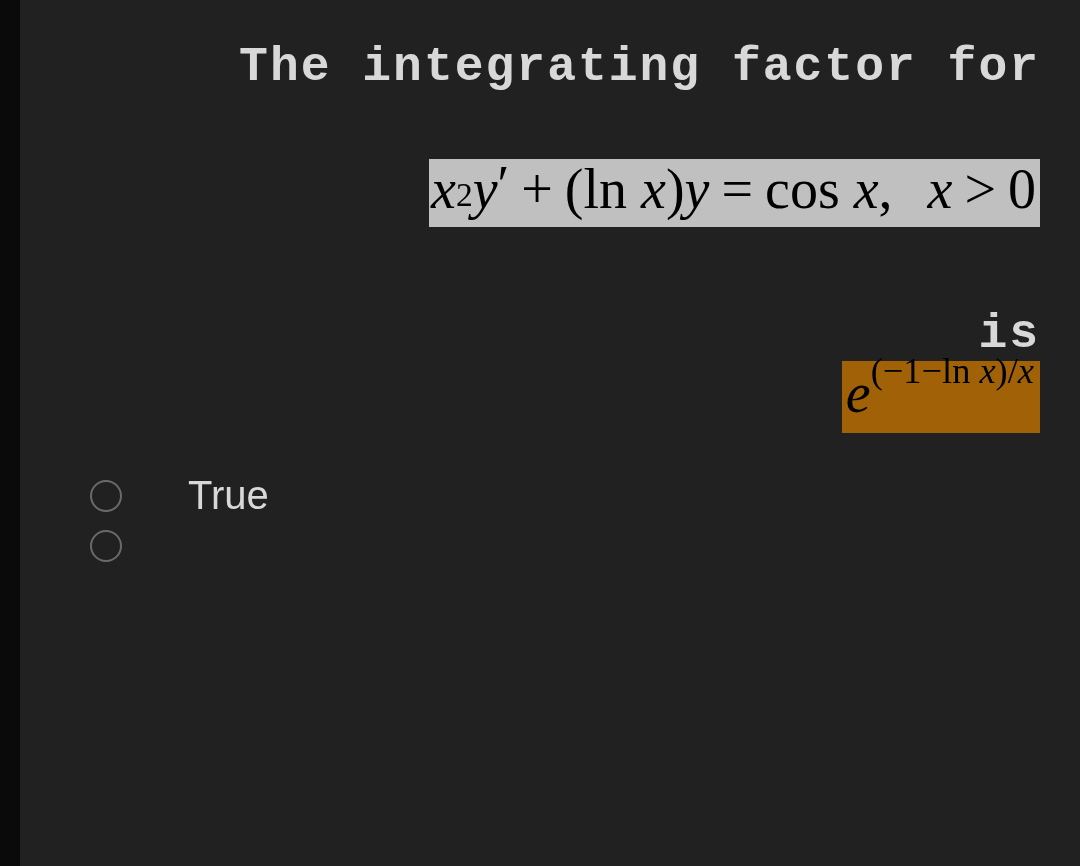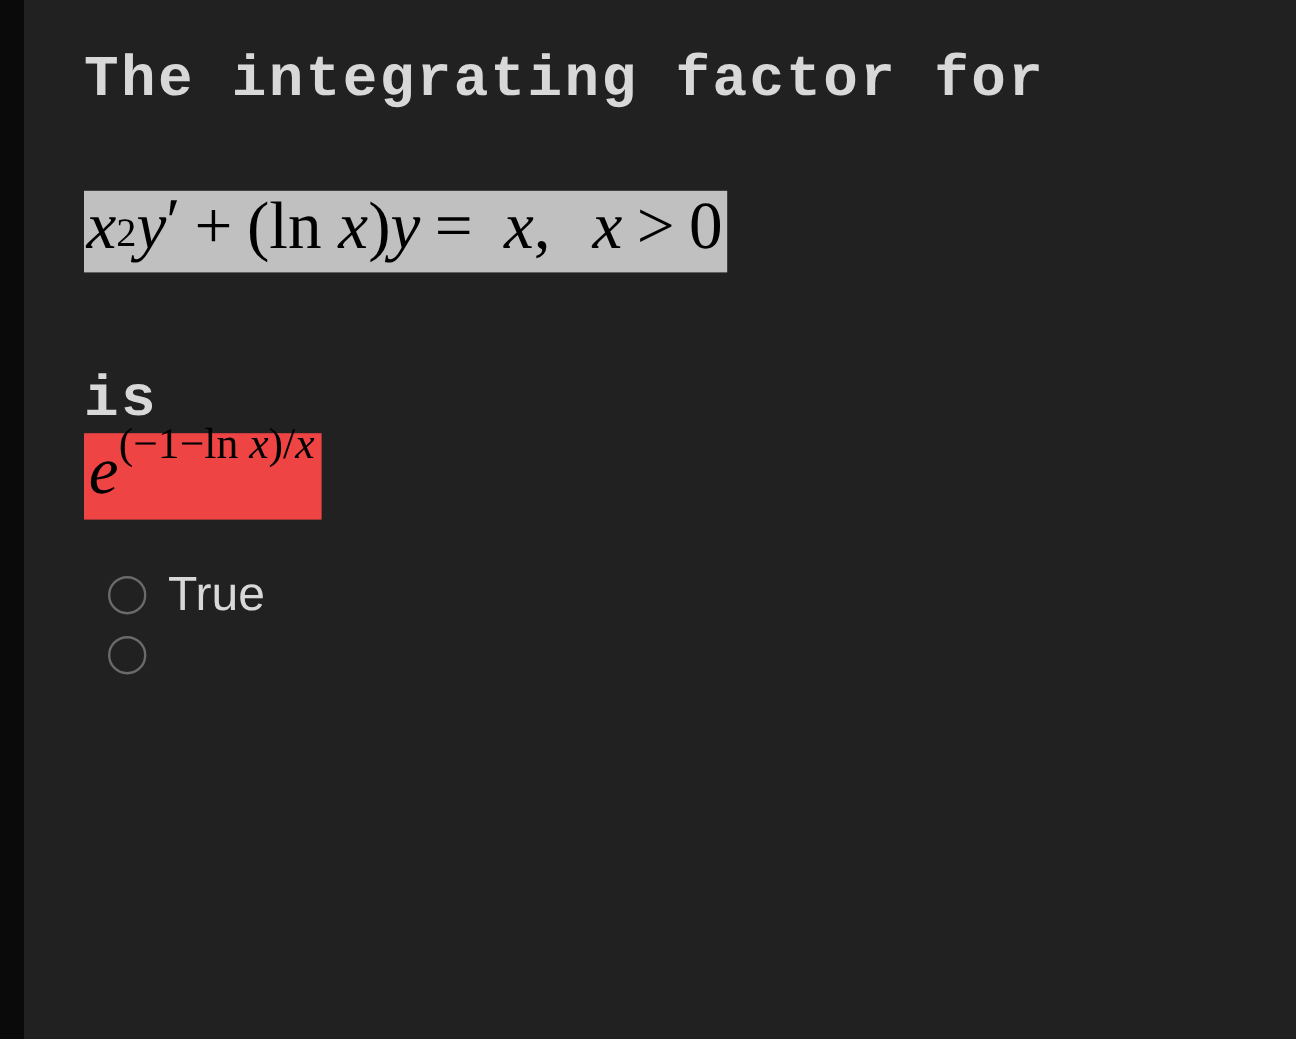--- a/index.html
+++ b/index.html
@@ -16,20 +16,21 @@
     .left-border {
       width: 20px;
       height: 100%;
       background-color: #0a0a0a;
     }
     .content {
       flex: 1;
       padding: 40px 40px 40px 50px;
       color: #d8d8d8;
       background-color: #212121;
+      text-align: right;
     }
     .intro-text {
       font-family: "Courier New", monospace;
       font-size: 48px;
       font-weight: bold;
       letter-spacing: 2px;
       margin-bottom: 65px;
     }
     .equation-block {
       display: inline-block;
@@ -69,21 +70,21 @@
     }
     .is-text {
       font-family: "Courier New", monospace;
       font-size: 48px;
       font-weight: bold;
       letter-spacing: 2px;
       margin-top: 20px;
     }
     .integrating-factor {
       display: inline-block;
-      background-color: #ef4444;
+      background-color: #a16207;
       color: #000;
       padding: 4px 6px 12px 4px;
       font-family: 'Times New Roman', serif;
       font-size: 56px;
       margin-bottom: 30px;
       line-height: 1;
     }
     .exp {
       font-size: 0.65em;
       position: relative;
@@ -91,20 +92,21 @@
     }
     .options {
       margin-top: 10px;
       padding-left: 20px;
     }
     .option {
       display: flex;
       align-items: center;
       margin-bottom: 12px;
       cursor: pointer;
+      gap: 48px;
     }
     .radio {
       width: 32px;
       height: 32px;
       border: 2px solid #6a6a6a;
       border-radius: 50%;
       margin-right: 18px;
       flex-shrink: 0;
     }
     .option-label {
@@ -128,20 +130,21 @@
         <span class="italic">y</span>
         <span class="prime">′</span>
       <span class="op">+</span>
       <span>(</span>
         <span>ln</span>
         <span>&nbsp;</span>
         <span class="italic">x</span>
         <span>)</span>
         <span class="italic">y</span>
       <span class="op">=</span>
+      <span>cos</span>
         <span>&nbsp;</span>
         <span class="italic">x</span>
         <span>,</span>
       <span class="spacer"></span>
       <span class="italic">x</span>
       <span class="op">&gt;</span>
       <span>0</span>
     </span>
   </div>
 

